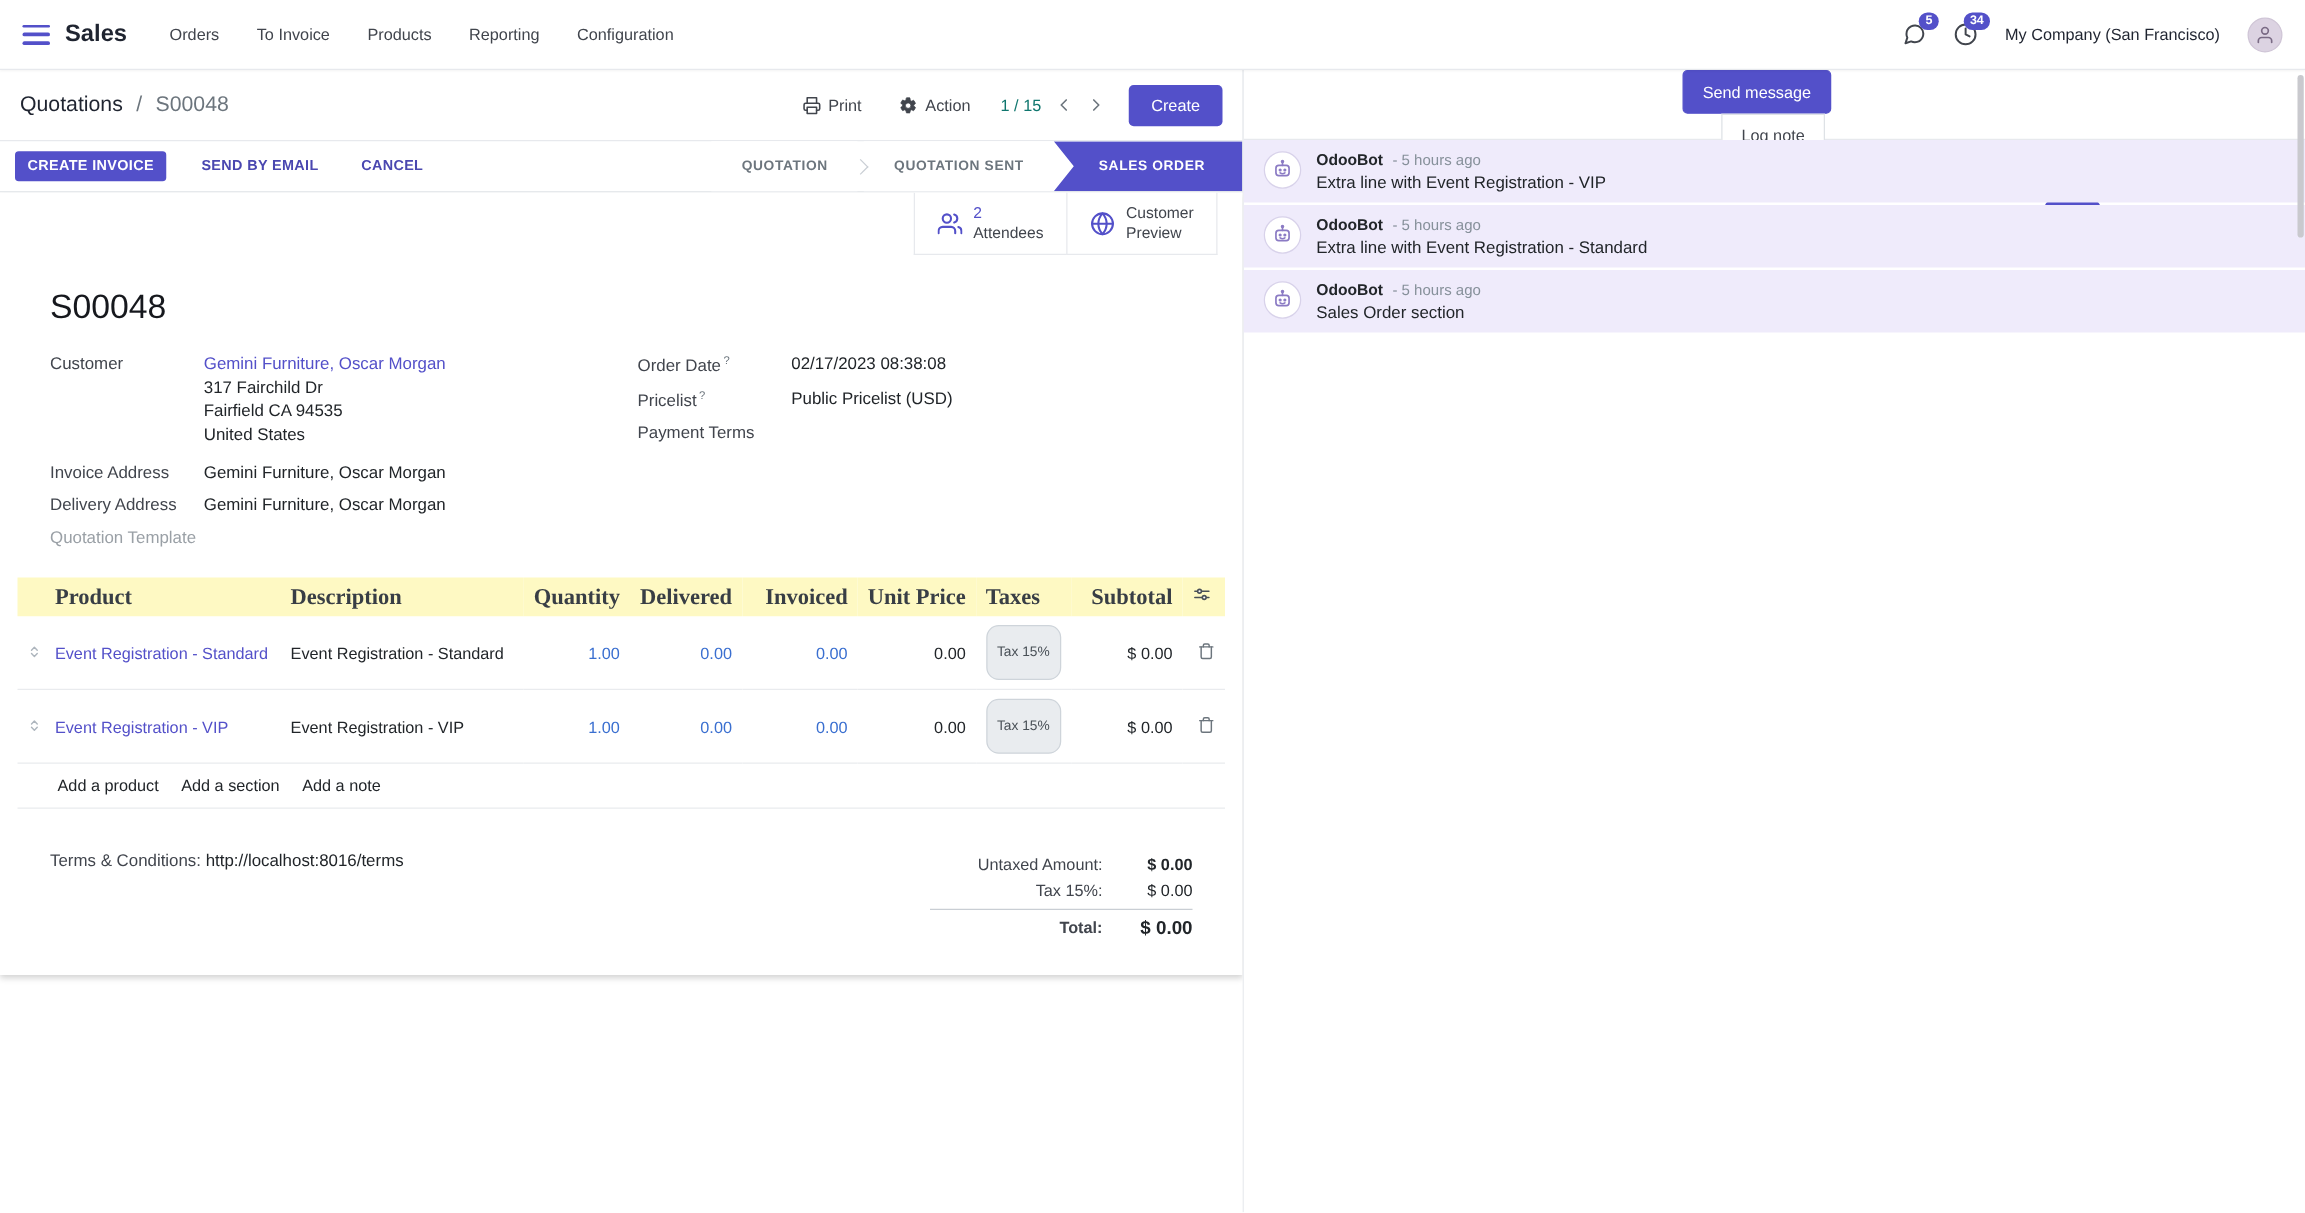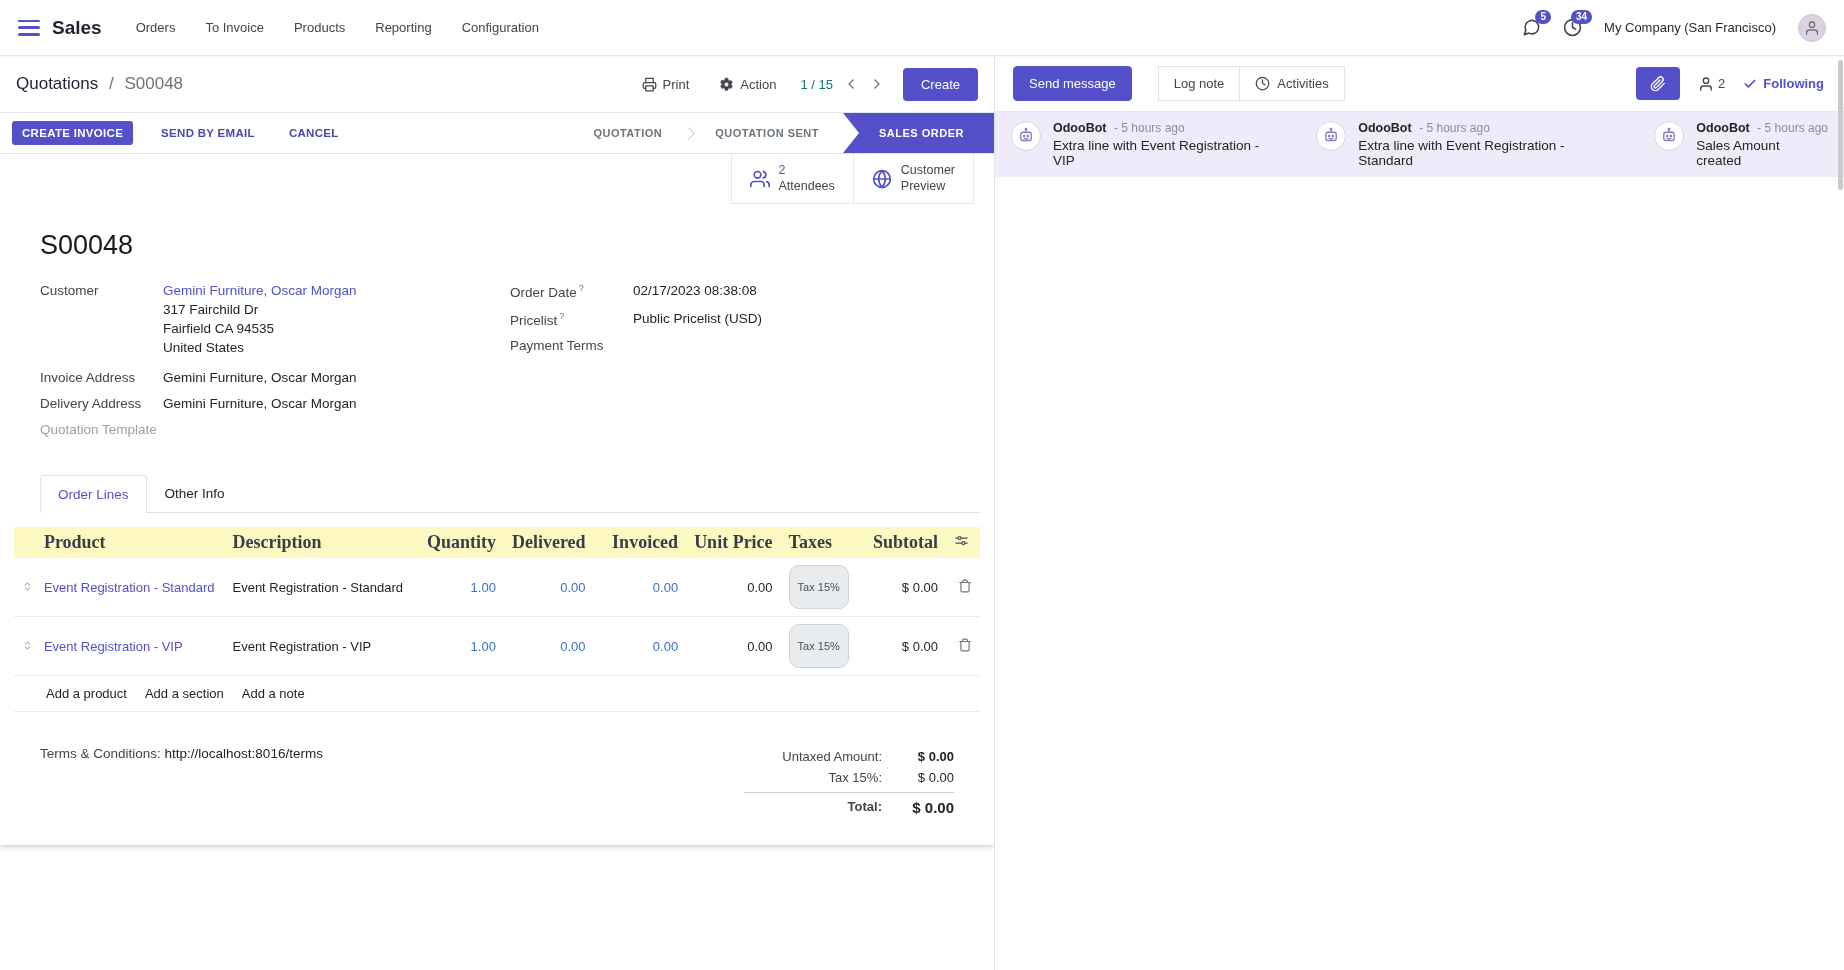--- a/index.html
+++ b/index.html
@@ -121,34 +121,34 @@
   .totals{margin-left:auto;width:210px;font-size:13px;}
   .tot-row{display:flex;justify-content:flex-end;gap:14px;padding:3px 0;}
   .tot-label{color:#41454d;}
   .tot-value{min-width:58px;text-align:right;}
   .tot-row.bold .tot-value{font-weight:700;}
   .tot-row.total{border-top:1px solid #c9ced4;margin-top:4px;padding-top:6px;}
   .tot-row.total .tot-label{font-weight:700;}
   .tot-row.total .tot-value{font-weight:700;font-size:15px;}
 
   
-  .chatter-topbar{height:56px;display:flex;align-items:center;padding:0 20px 0 18px;border-bottom:1px solid #e7e9ed;gap:0;}
+  .chatter-topbar{height:56px;display:flex;align-items:center;padding:0 20px 0 18px;border-bottom:1px solid #e7e9ed;gap:0;flex-direction:column;}
   .btn-send{background:var(--accent);color:#fff;border:1px solid var(--accent);border-radius:4px;padding:9px 15px;font-size:13px;cursor:pointer;font-family:inherit;margin-right:26px;}
   .btn-chat{background:#fff;color:#41454d;border:1px solid var(--border);padding:9px 15px;font-size:13px;cursor:pointer;font-family:inherit;display:flex;align-items:center;gap:7px;}
   .btn-chat + .btn-chat{border-left:none;}
   .btn-chat svg{stroke:#41454d;}
   .chatter-right{margin-left:auto;display:flex;align-items:center;gap:18px;}
   .btn-attach{background:var(--accent);border:none;border-radius:4px;width:44px;height:33px;display:flex;align-items:center;justify-content:center;cursor:pointer;}
   .btn-attach svg{stroke:#fff;}
   .followers{display:flex;align-items:center;gap:4px;font-size:13px;color:#41454d;cursor:pointer;}
   .followers svg{stroke:#41454d;}
   .following{display:flex;align-items:center;gap:6px;font-size:13px;color:var(--accent);font-weight:600;cursor:pointer;}
   .following svg{stroke:var(--accent);}
   .today-divider{text-align:center;font-size:13.5px;font-weight:700;color:#212529;padding:12px 0 8px 0;}
-  .messages{display:flex;flex-direction:row;}
+  .messages{display:flex;flex-direction:column;}
   .message{display:flex;gap:12px;padding:9px 16px;background:var(--accent-soft);margin-bottom:2px;}
   .msg-avatar{width:30px;height:30px;border-radius:50%;background:#fff;border:1px solid #d8d2ea;flex:none;display:flex;align-items:center;justify-content:center;}
   .msg-avatar svg{stroke:#8b7bc4;}
   .msg-body{min-width:0;}
   .msg-head{font-size:12.5px;margin-bottom:3px;}
   .msg-author{font-weight:700;color:#212529;}
   .msg-time{color:#86909a;margin-left:4px;font-size:12px;}
   .msg-text{font-size:13.5px;color:#212529;}
 
   
@@ -318,24 +318,20 @@
                 <span class="o-label"><span>Pricelist</span><sup class="help">?</sup></span>
                 <span class="o-value">Public Pricelist (USD)</span>
               </div>
               <div class="o-row">
                 <span class="o-label">Payment Terms</span>
                 <span class="o-value"></span>
               </div>
             </div>
           </div>
 
-          <div class="tabs">
-            <div class="tab active">Order Lines</div>
-            <div class="tab">Other Info</div>
-          </div>
 
           <table class="lines">
             <colgroup>
               <col class="c-handle" style="width:24px">
                 <col class="col-product">
                 <col class="col-desc">
                 <col class="col-qty">
                 <col class="col-del">
                 <col class="col-inv">
                 <col class="col-price">
@@ -516,21 +512,21 @@
                 <circle cx="9.5" cy="12" r="0.8" fill="currentColor"></circle>
                 <circle cx="14.5" cy="12" r="0.8" fill="currentColor"></circle>
                 <path d="M9.5 15c1.5 1.2 3.5 1.2 5 0"></path>
               </svg>
           </span>
           <div class="msg-body">
             <div class="msg-head">
               <span class="msg-author">OdooBot</span>
               <span class="msg-time">- 5 hours ago</span>
             </div>
-            <div class="msg-text">Sales Amount created</div>
+            <div class="msg-text">Sales Order section</div>
           </div>
         </div>
       </div>
 
       <div class="scrollbar">
         <div class="scroll-thumb"></div>
       </div>
     </div>
   </div>
 </div>

